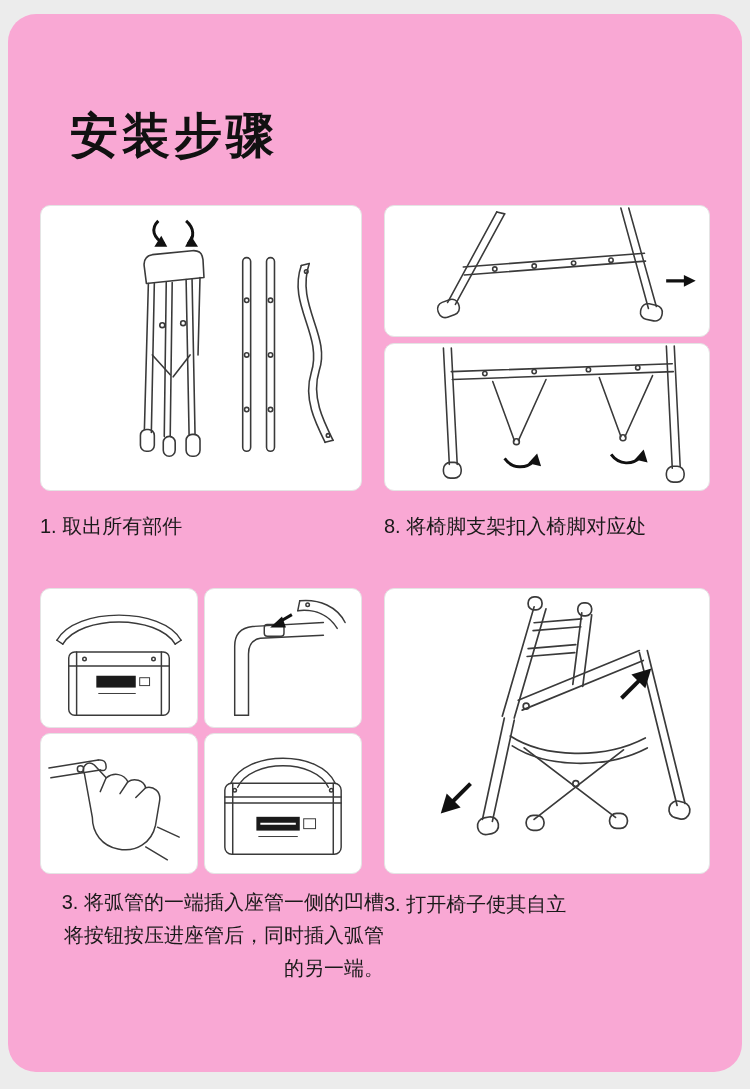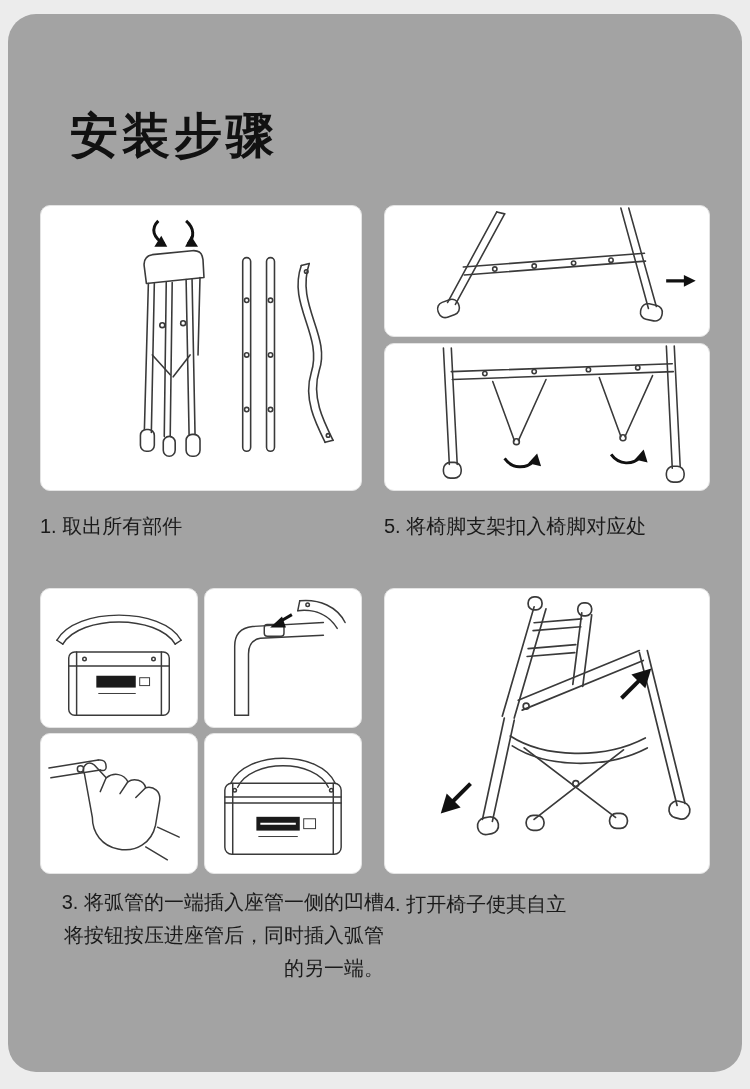--- a/index.html
+++ b/index.html
@@ -6,21 +6,21 @@
   html,body { margin:0; padding:0; }
   body {
     width:750px; height:1089px;
     background:#ececec;
     font-family:"Liberation Sans","DejaVu Sans",sans-serif;
     position:relative; overflow:hidden;
   }
   .card {
     position:absolute; left:8px; top:14px;
     width:734px; height:1058px;
-    background:#a3a3a3; border-radius:28px;
+    background:#f9a8d4; border-radius:28px;
   }
   .title {
     position:absolute; left:62px; top:90px;
     margin:0; font-size:48px; font-weight:800;
     color:#111111; letter-spacing:4px;
   }
   .panel {
     position:absolute; background:#ffffff;
     border:1px solid #e4e4e4; border-radius:10px;
     overflow:hidden;
@@ -146,21 +146,21 @@
         <g>
           <path d="M120 116 C 128 127 142 127 150 118" fill="none" stroke="#111" stroke-width="3"></path>
           <polygon points="153,111 157,124 144,121" fill="#111"></polygon>
           <path d="M228 112 C 236 123 250 123 258 114" fill="none" stroke="#111" stroke-width="3"></path>
           <polygon points="261,107 265,120 252,117" fill="#111"></polygon>
         </g>
       </svg>
     </div>
 
     <div class="caption c1">1. 取出所有部件</div>
-    <div class="caption c2">5. 将椅脚支架扣入椅脚对应处</div>
+    <div class="caption c2">8. 将椅脚支架扣入椅脚对应处</div>
 
     <div class="panel g1">
       <svg viewBox="0 0 158 140">
         <g fill="none" stroke="#3a3a3a" stroke-width="1.5" stroke-linecap="round">
           <path d="M16 52 C 35 18 123 18 142 52"></path>
           <path d="M22 56 C 40 26 118 26 136 56"></path>
           <path d="M16 52 L 22 56"></path>
           <path d="M142 52 L 136 56"></path>
           <rect x="28" y="64" width="102" height="64" rx="6"></rect>
           <path d="M28 78 L 130 78"></path>
@@ -270,16 +270,16 @@
           <polygon points="56,226 62,206 76,220" fill="#111"></polygon>
           <path d="M238 110 L 258 90" stroke="#111" stroke-width="4" fill="none"></path>
           <polygon points="268,80 248,86 262,100" fill="#111"></polygon>
         </g>
       </svg>
     </div>
 
     <div class="caption c3">3. 将弧管的一端插入座管一侧的凹槽
 将按钮按压进座管后，同时插入弧管
 的另一端。</div>
-    <div class="caption c4">4. 打开椅子使其自立</div>
+    <div class="caption c4">3. 打开椅子使其自立</div>
 
   </div>
 </div>
 
 </body></html>

